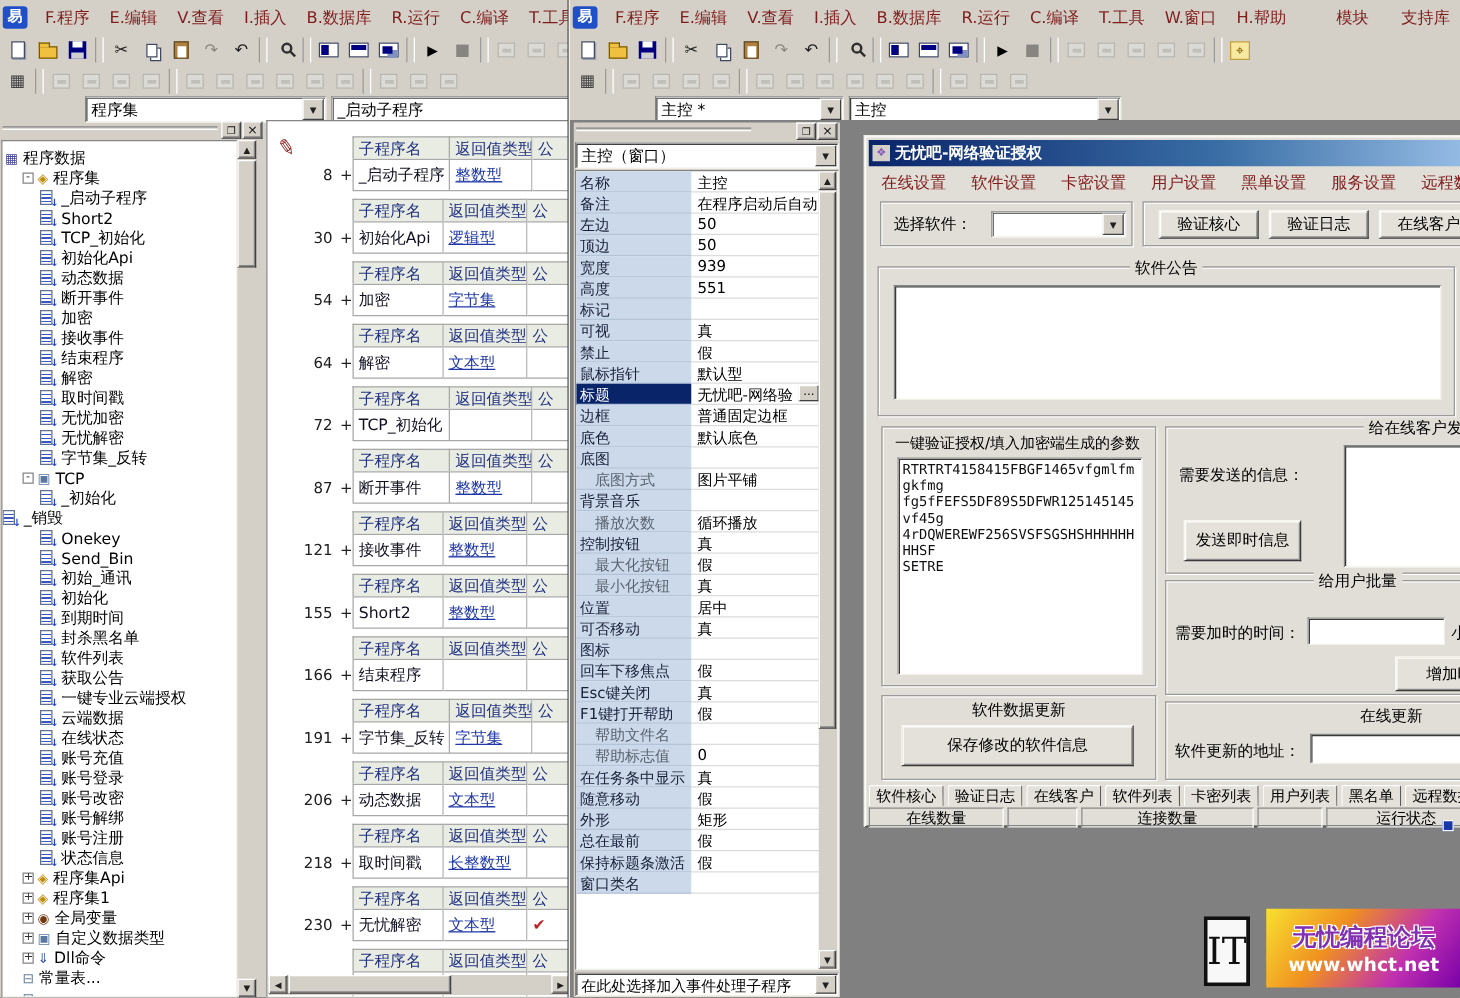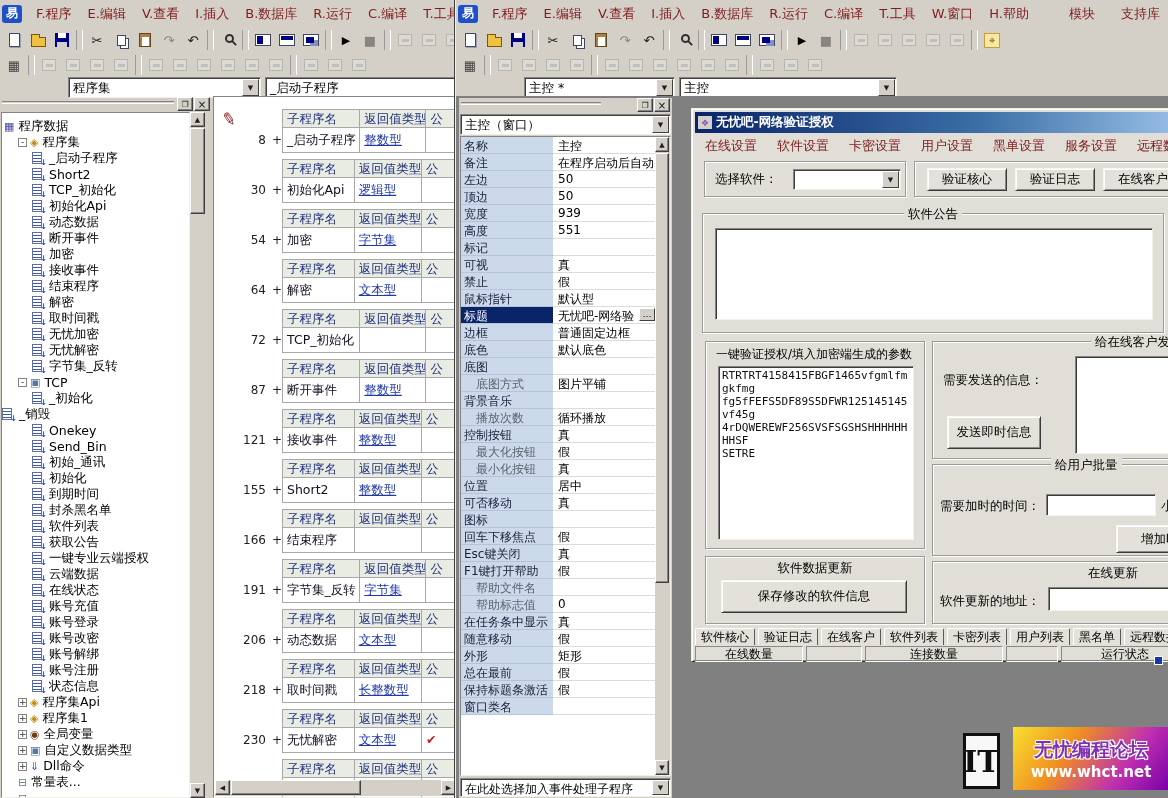--- a/index.html
+++ b/index.html
@@ -99,21 +99,21 @@
 .glabel{position:absolute;top:-8px;background:#e1ded7;padding:0 4px;font-size:12.5px;white-space:nowrap}
 .flbl{position:absolute;font-size:12.5px;white-space:nowrap}
 .btn{position:absolute;background:#e4e1da;border:1px solid;border-color:#f8f6f0 #3a3a3a #3a3a3a #f8f6f0;box-shadow:inset 1px 1px 0 #fff,inset -1px -1px 0 #8a8a8a;font-size:12.5px;display:flex;align-items:center;justify-content:center;white-space:nowrap}
 .sunk{position:absolute;background:#fff;border:1px solid;border-color:#848484 #f4f1ea #f4f1ea #848484;box-shadow:inset 1px 1px 0 #3a3a3a}
 .authtxt{font-family:"DejaVu Sans Mono",monospace;font-size:11px;line-height:13px;padding:2px 3px;white-space:pre-wrap;word-break:break-all;color:#101010}
 #ftabs{position:absolute;left:3px;top:471px;height:18px;display:flex}
 .tab{background:#e4e1da;border:1px solid #5a5a5a;border-bottom:none;border-top-color:#fff;border-left-color:#fff;border-radius:2px 2px 0 0;padding:0 5px;font-size:12px;height:17px;display:flex;align-items:center;margin-right:3px;white-space:nowrap}
 #fstatus{position:absolute;left:3px;top:489px;height:16px;display:flex}
 .stc{border:1px solid;border-color:#8a8a8a #fff #fff #8a8a8a;margin-right:3px;font-size:12px;display:flex;align-items:center;justify-content:center;white-space:nowrap}
 
-#wmbox{position:absolute;left:507px;top:637px;width:37px;height:56px;background:#f8f8f8;border:3px solid #101010;display:flex;align-items:center;justify-content:center;font-family:"DejaVu Serif",serif;font-weight:bold;font-size:30px;color:#101010}
+#wmbox{position:absolute;left:507px;top:637px;width:37px;height:56px;background:#f8f8f8;border:3px solid #101010;display:flex;align-items:center;justify-content:center;font-family:"DejaVu Serif",serif;font-weight:normal;font-size:30px;color:#101010}
 #wmbanner{position:absolute;left:557px;top:631px;width:156px;height:63px;background:linear-gradient(125deg,#f8e030,#f09020 35%,#c030b0 70%,#7800a8);display:flex;flex-direction:column;align-items:center;justify-content:center;overflow:hidden}
 #wm1{font-size:19px;font-weight:bold;color:#8030b0;text-shadow:1px 1px 0 #fff,-1px -1px 0 #fff,1px -1px 0 #fff,-1px 1px 0 #fff;white-space:nowrap}
 #wm2{font-size:15px;font-weight:bold;color:#fff;white-space:nowrap}
 #handle{position:absolute;left:698px;top:560px;width:9px;height:9px;background:#1838a8;border:1px solid #fff}
 </style>
 </head>
 <body>
 
 <div id="screen">
 

